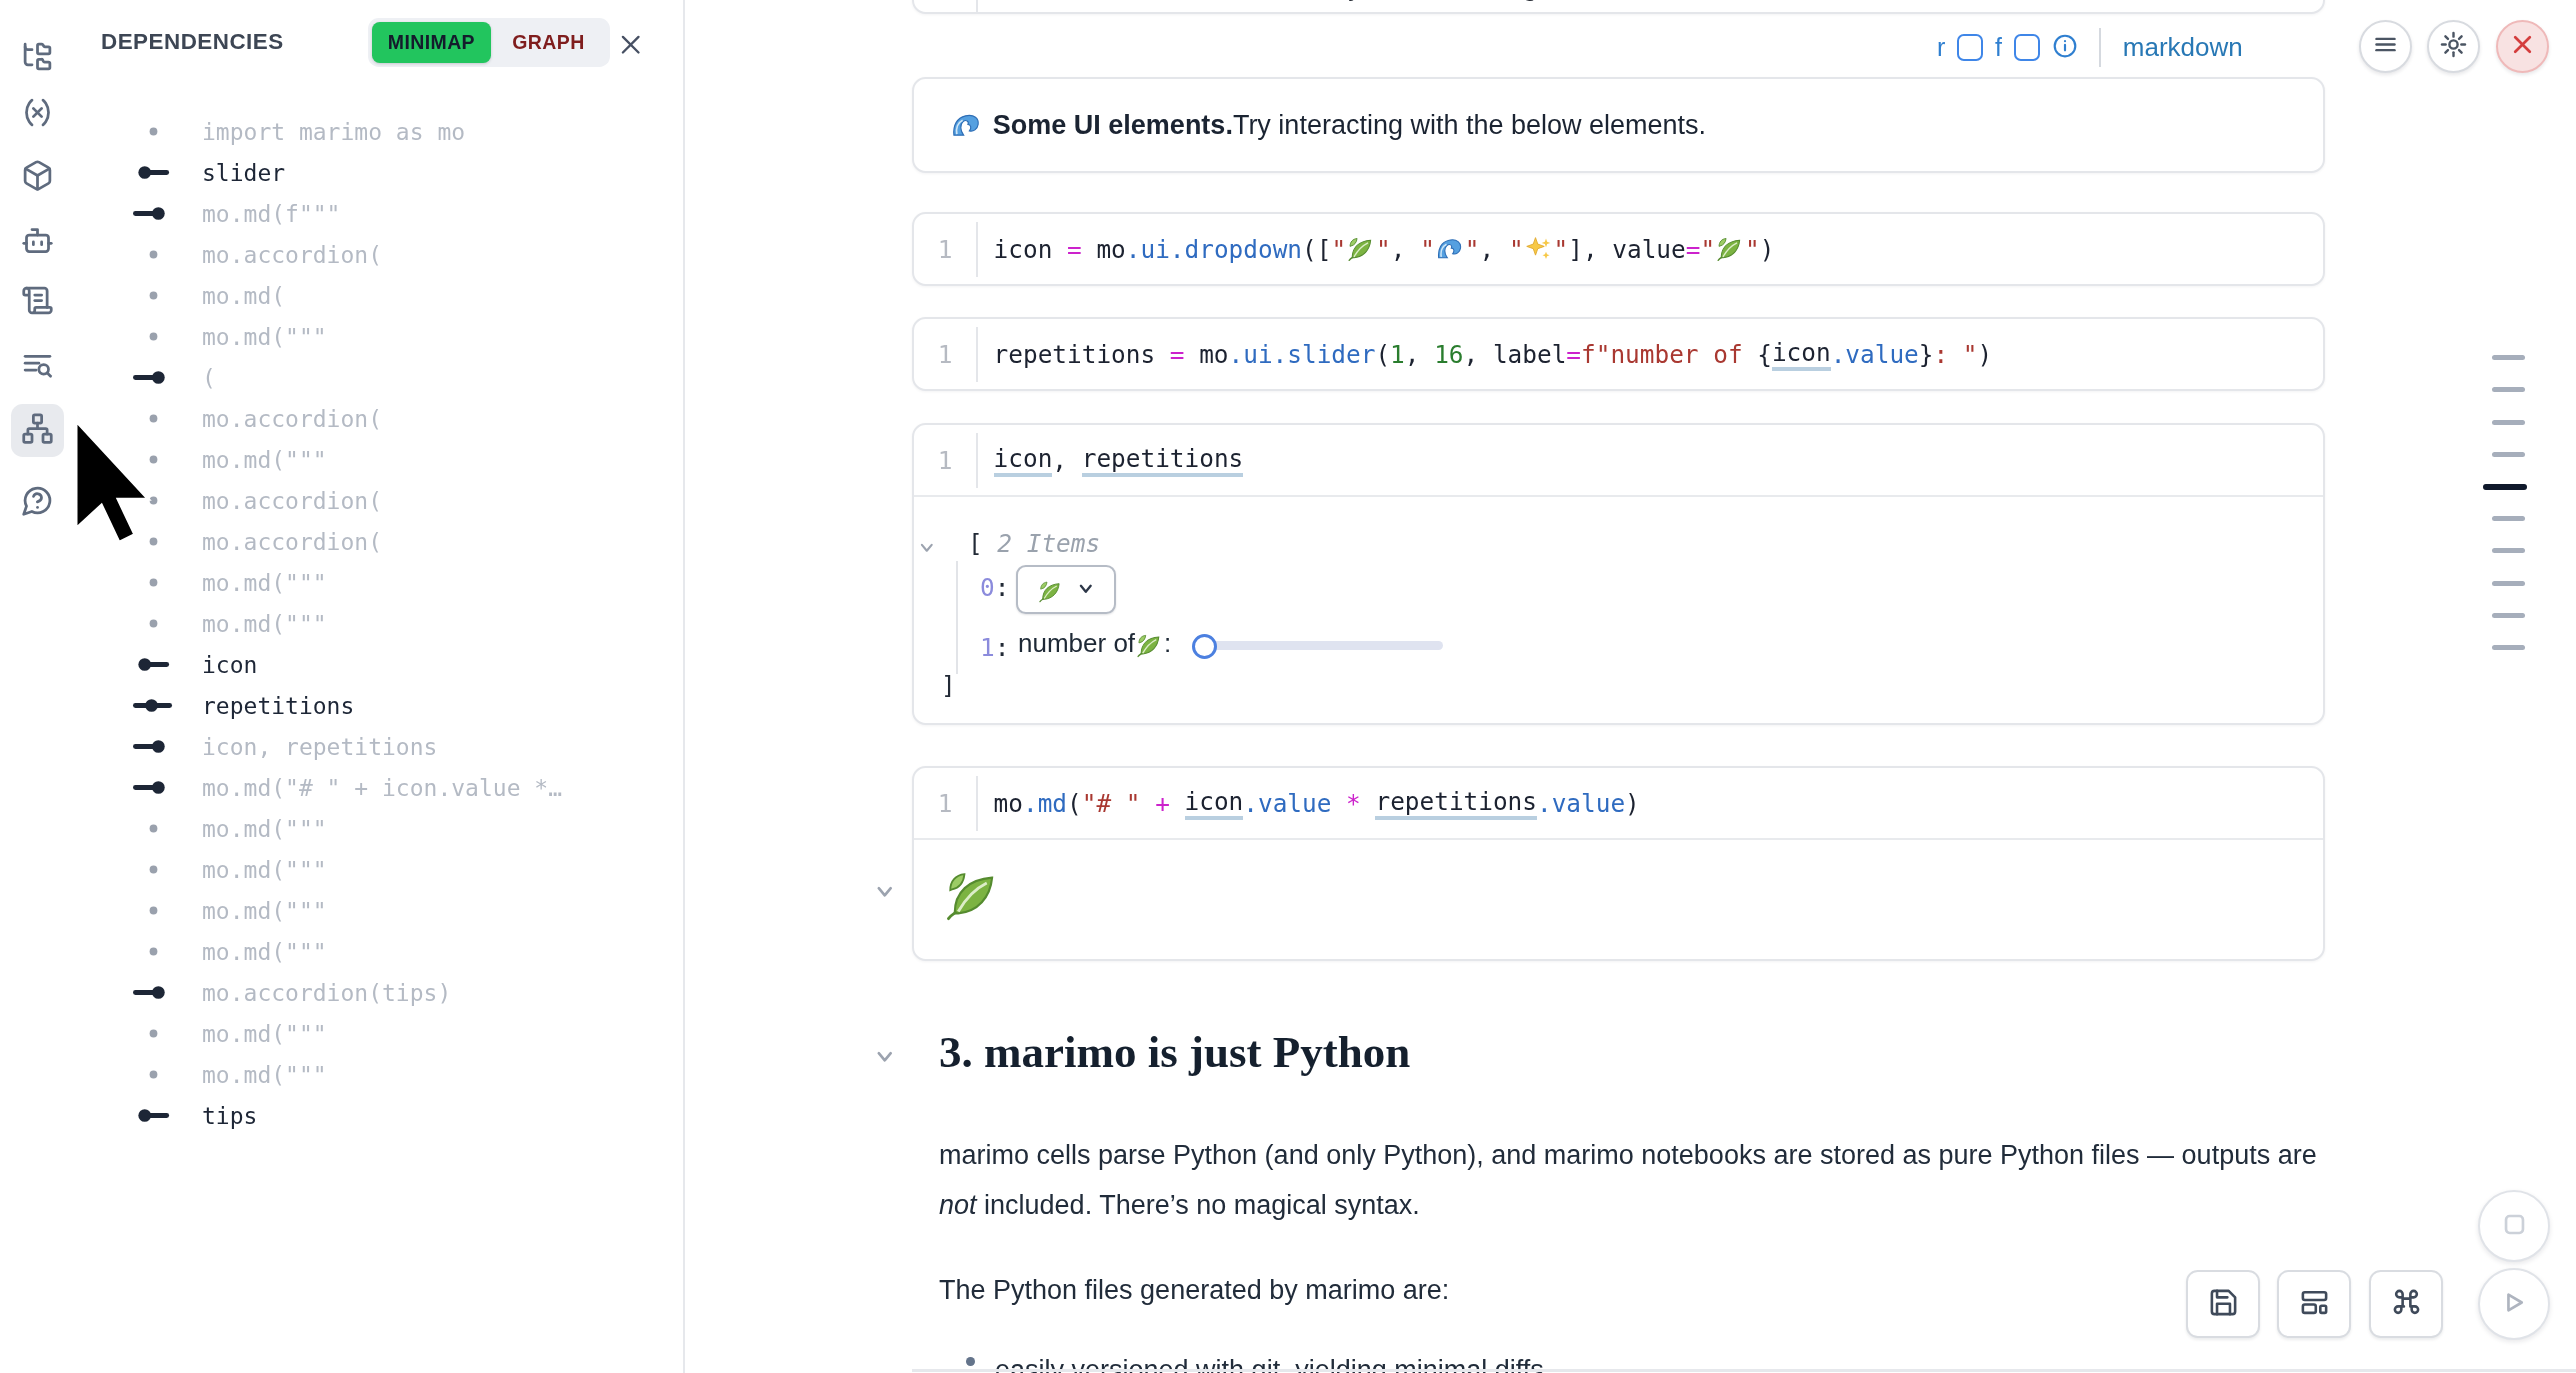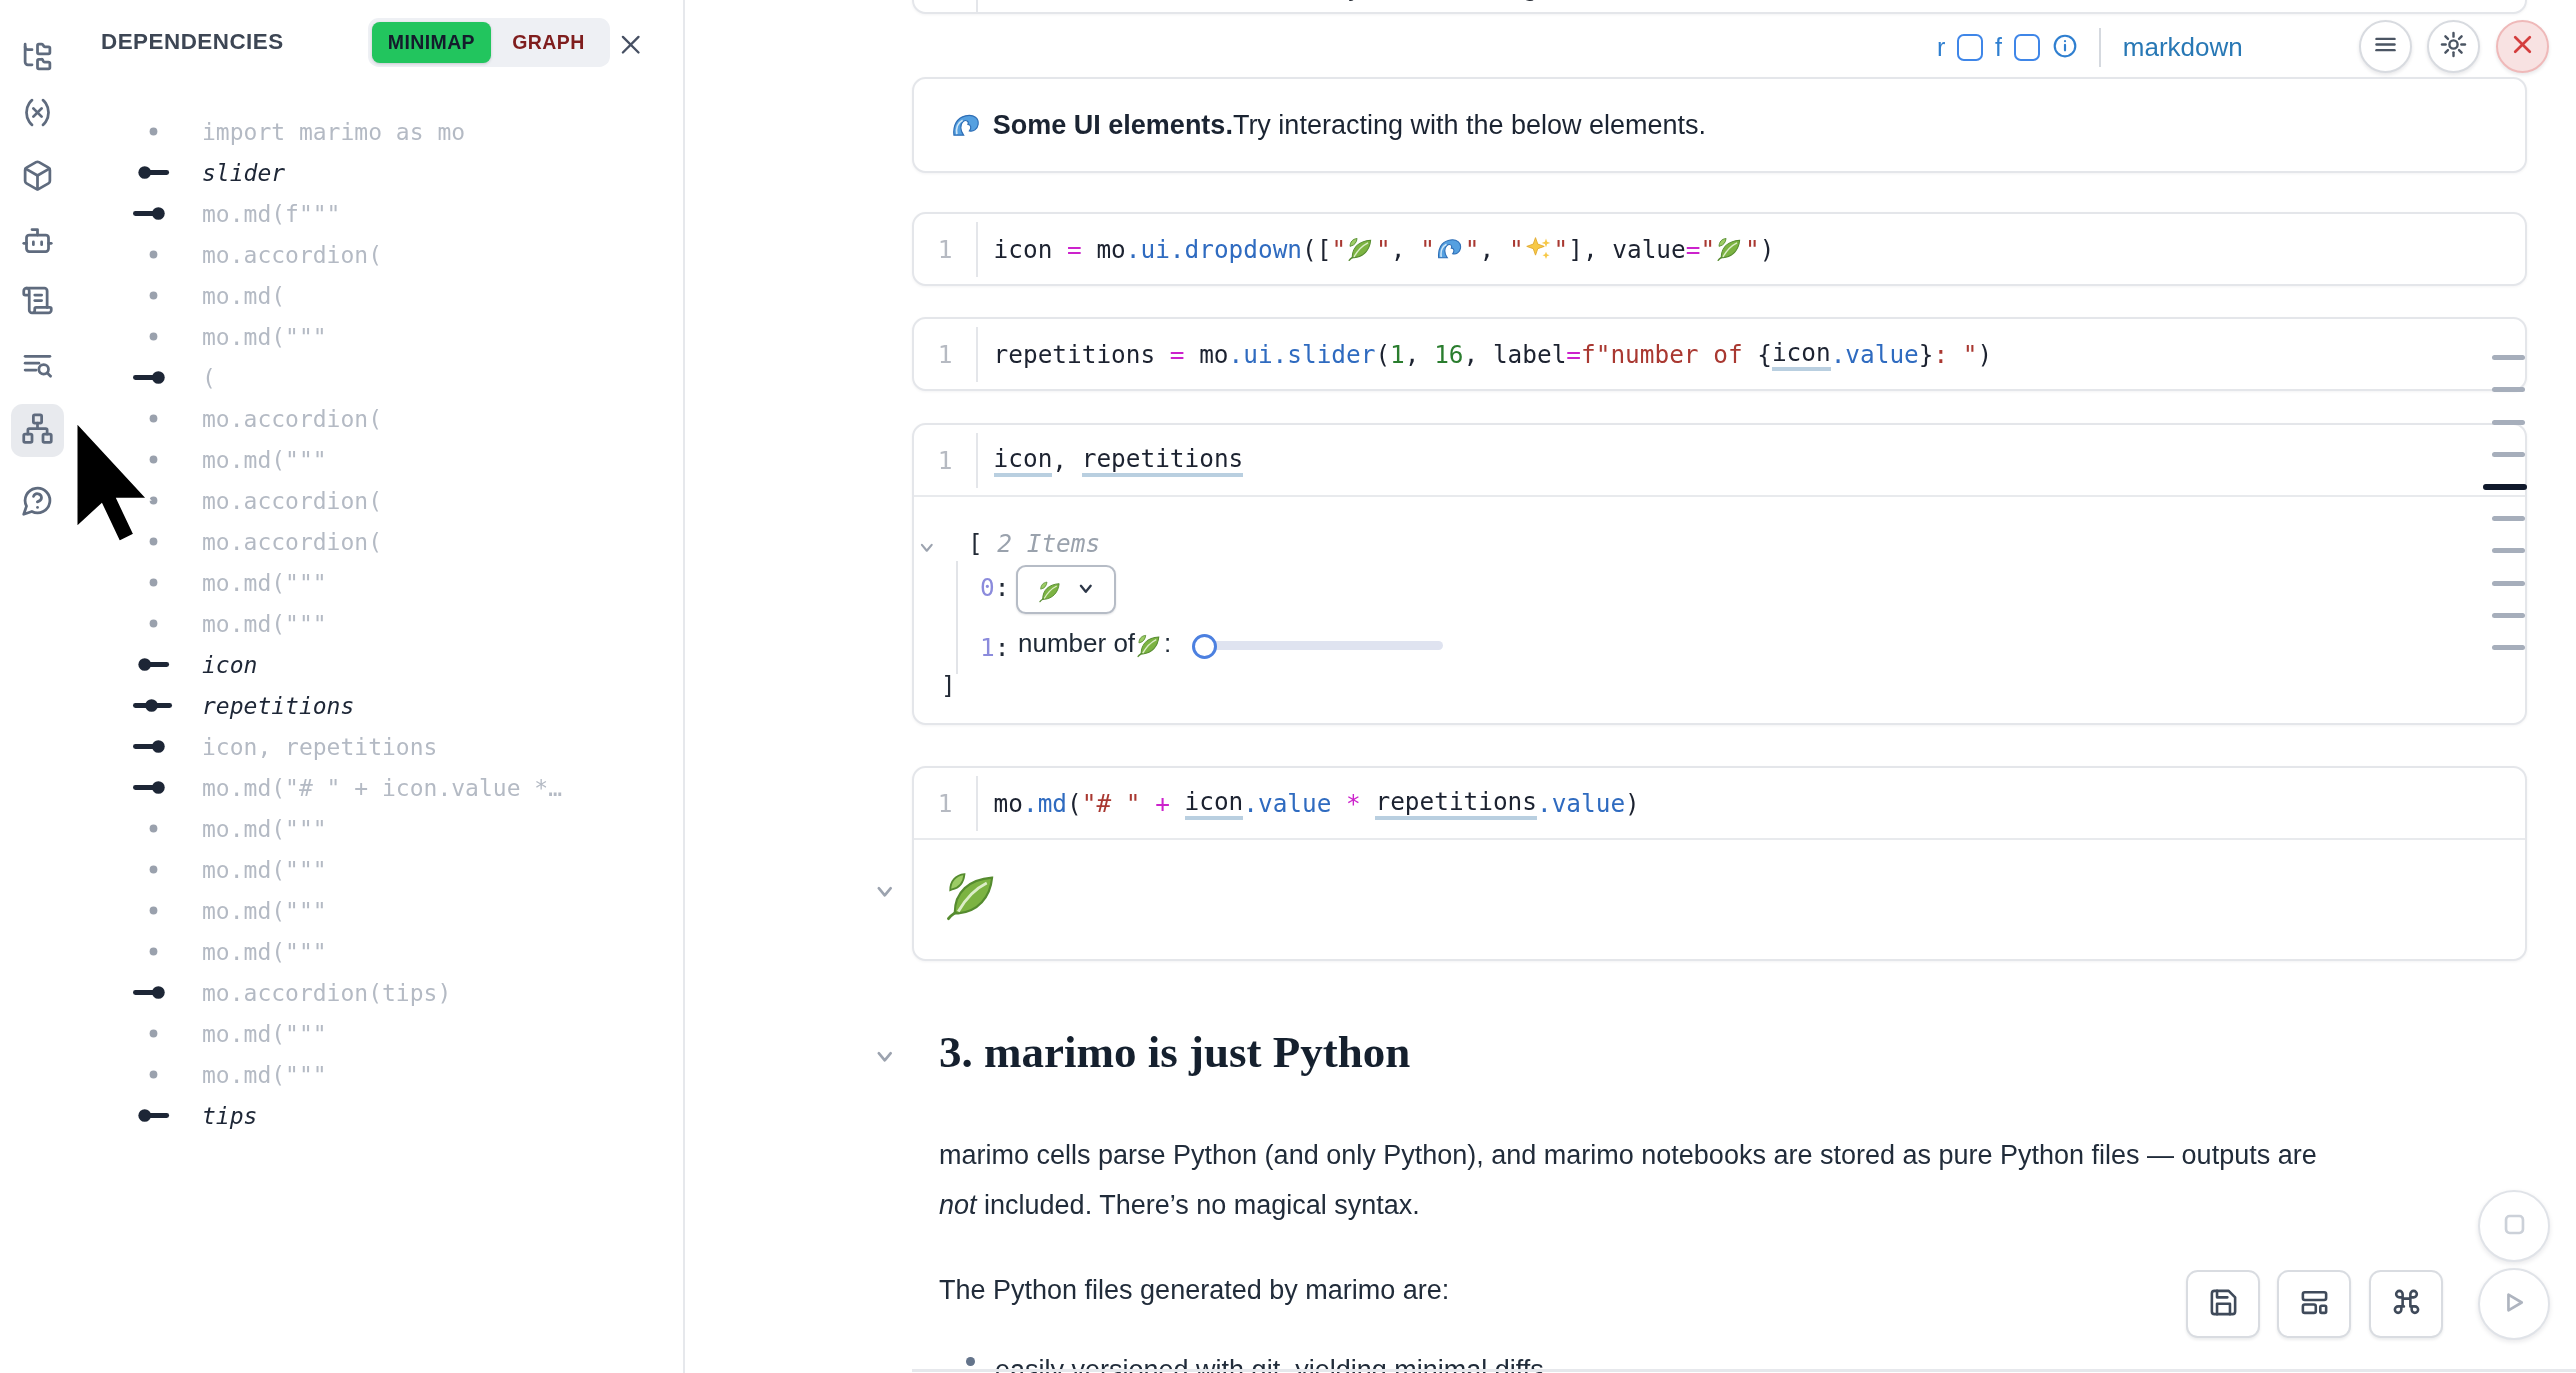--- a/index.html
+++ b/index.html
@@ -16,24 +16,24 @@
   .seg{position:absolute;left:294px;top:17.6px;width:242px;height:49px;background:#eef0f4;border-radius:10.7px;display:flex;align-items:center;padding:3.9px;box-sizing:border-box;}
   .seg-tab{height:41px;border-radius:7.8px;display:flex;align-items:center;justify-content:center;font-size:19.5px;font-weight:800;letter-spacing:0.4px;}
   .seg-tab.active{background:#22c55e;color:#141c2c;box-shadow:0 1px 2.9px rgba(16,24,40,.18);width:119px;}
   .seg-tab.inactive{color:#7f1d1d;flex:1;}
   .panel-close{position:absolute;left:545px;top:33px;width:23.4px;height:23.4px;cursor:pointer;}
   .panel-close svg{stroke:#475063;stroke-width:2.4;stroke-linecap:round;}
   .dep-list{position:absolute;left:0;top:111px;width:605px;}
   .dep-item{height:41px;display:flex;align-items:center;padding-left:57px;}
   .dep-marker{width:45px;height:41px;flex:0 0 45px;}
   .dep-label{margin-left:26px;font-family:"DejaVu Sans Mono",monospace;font-size:23px;color:#b4bac4;white-space:pre;}
-  .dep-item.emph .dep-label{color:#1d2636;font-style:italic;}
+  .dep-item.emph .dep-label{color:#1d2636;}
   
   .main{position:absolute;left:683px;top:0;width:1893px;height:1374px;background:#fff;}
-  .cell{position:absolute;left:229px;width:1615px;background:#fff;border:2px solid #e4e6ea;border-radius:13.7px;
+  .cell{position:absolute;left:229px;width:1413px;background:#fff;border:2px solid #e4e6ea;border-radius:13.7px;
         box-shadow:0 1px 2.9px rgba(16,24,40,.05);box-sizing:border-box;}
   .code-row{display:flex;align-items:center;height:70px;position:relative;}
   .lineno{width:62px;text-align:center;font-family:"DejaVu Sans Mono",monospace;font-size:24.4px;color:#b6bac2;flex:0 0 62px;}
   .lnsep{width:0;height:55px;border-left:2px solid #e4e6ea;margin-right:15.6px;}
   .code{font-family:"DejaVu Sans Mono",monospace;font-size:24.4px;white-space:pre;display:flex;align-items:center;}
   .tk-n{color:#1c2230;} .tk-o{color:#cc22cc;} .tk-b{color:#2f6bc0;} .tk-s{color:#a93831;} .tk-g{color:#2a7d2e;}
   .tk-u{color:#1c2230;border-bottom:4.9px solid #b9cfe0;}
   .tk-mdb{color:#2a2f38;font-weight:700;} .tk-md{color:#2a2f38;}
   .emo{display:inline-flex;align-items:center;justify-content:center;vertical-align:middle;margin:0 1px;}
   .divider{border-top:2px solid #e8eaed;}

